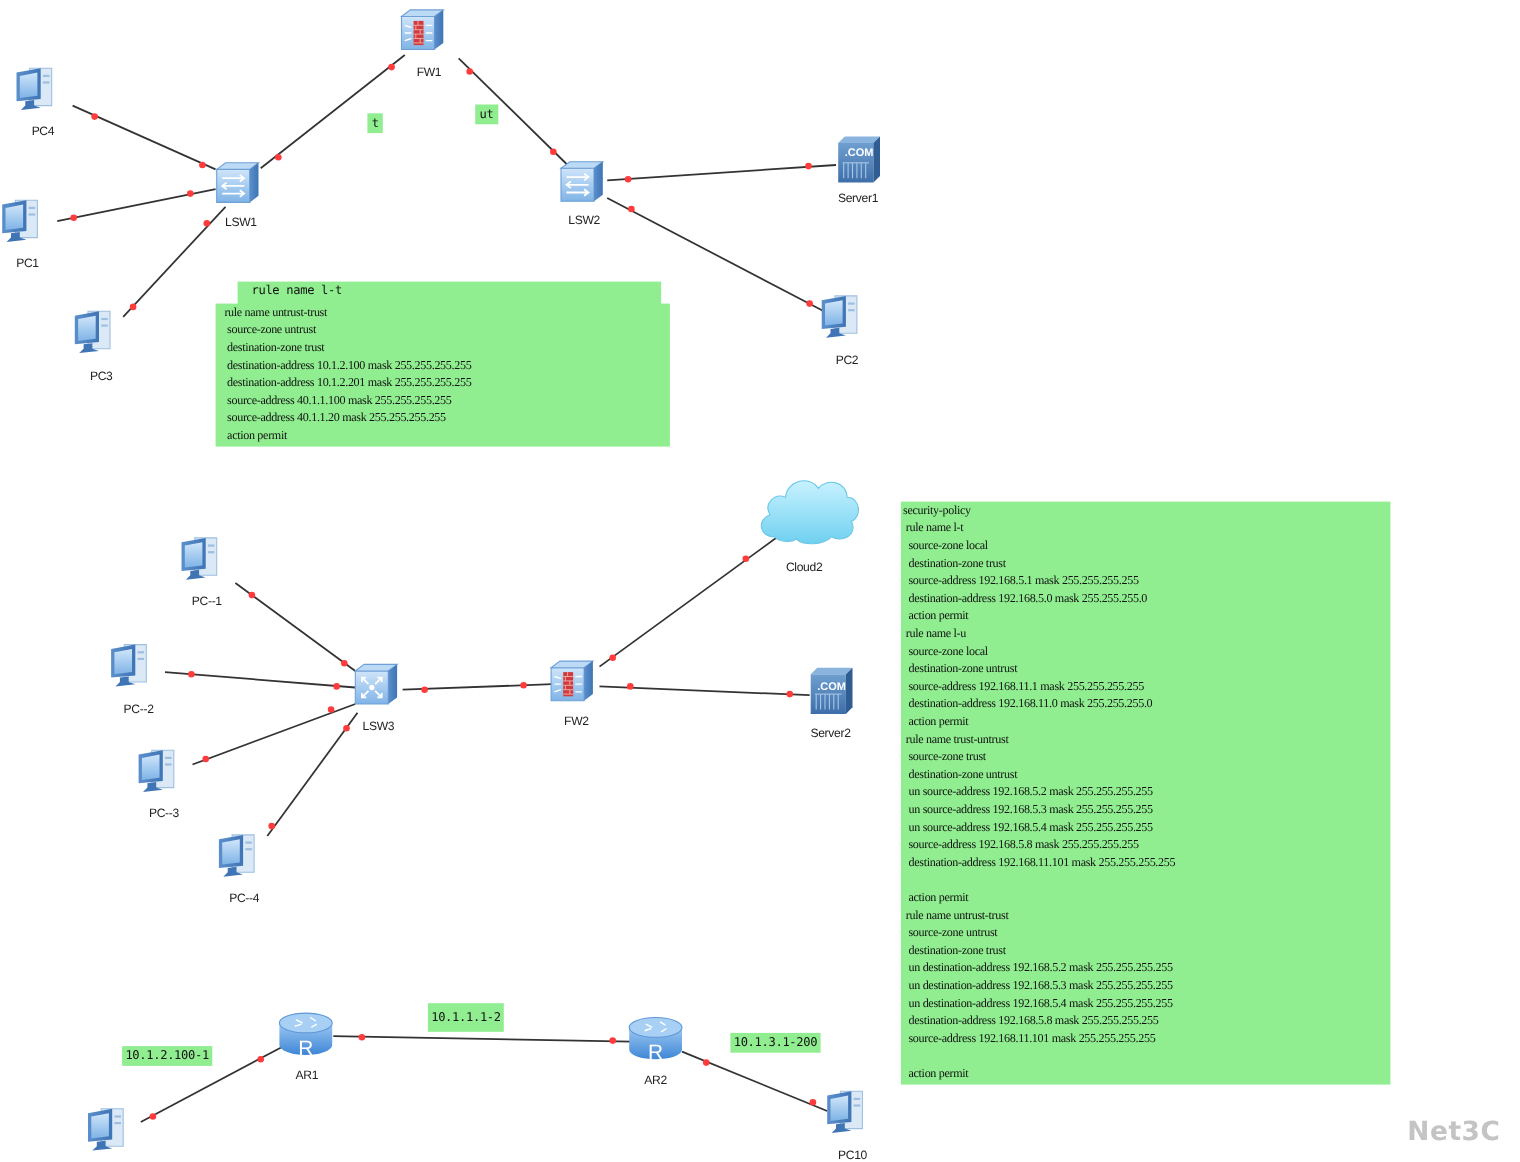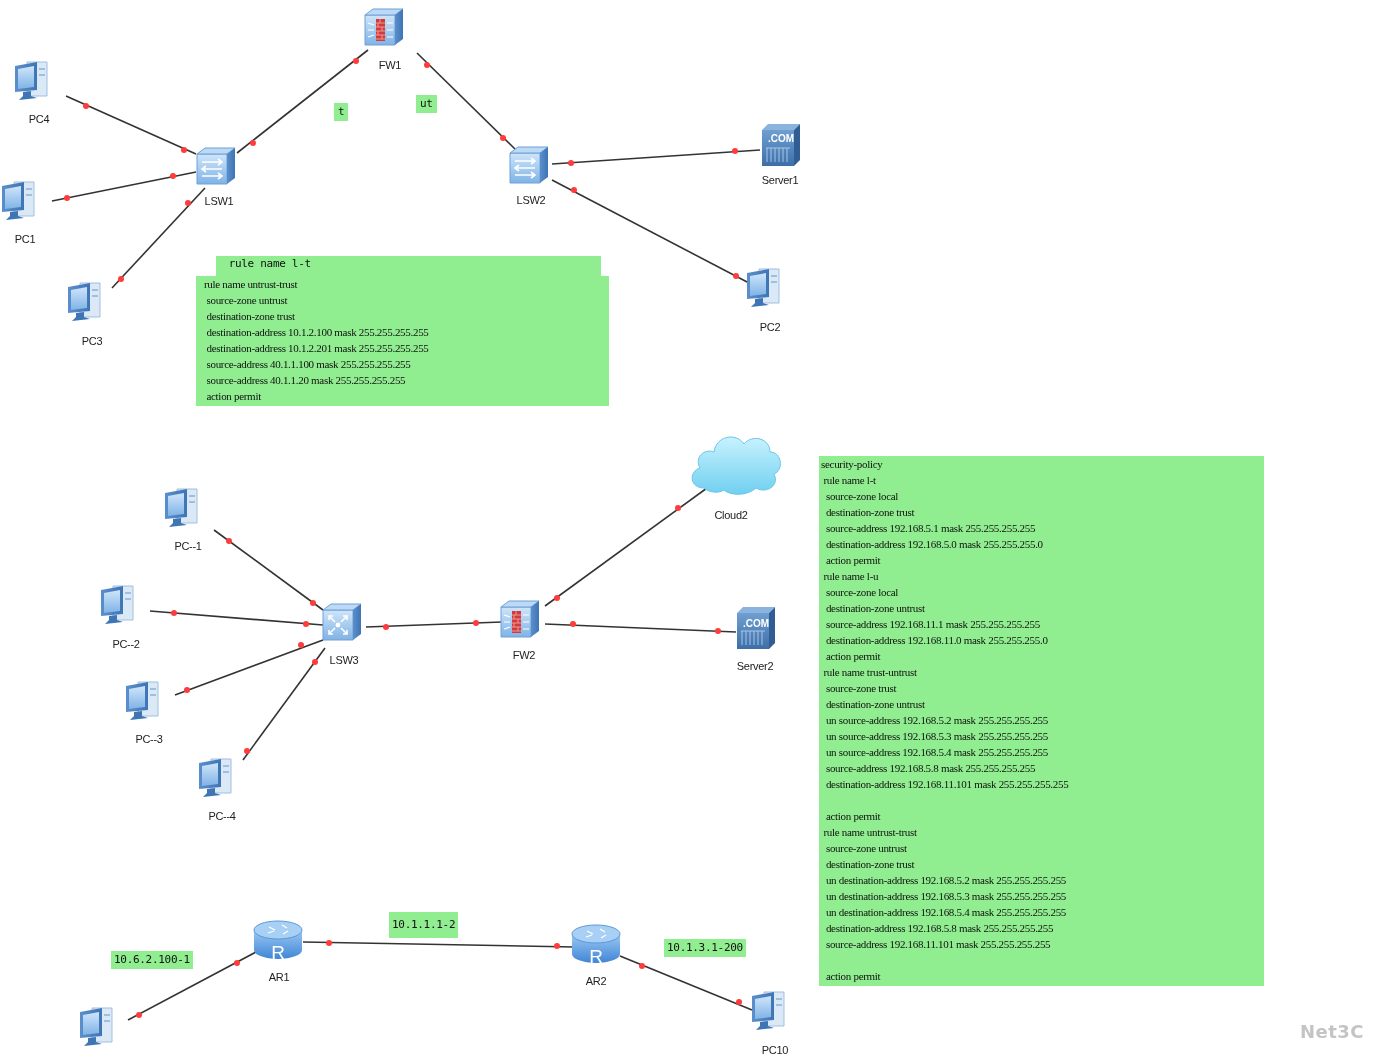--- a/index.html
+++ b/index.html
@@ -1,21 +1,21 @@
 <!DOCTYPE html>
 <html><head>
 <meta charset="utf-8">
 <style>
   html, body { margin: 0; padding: 0; background: #ffffff; }
   body { width: 1382px; height: 1056px; position: relative; overflow: hidden; font-family: "DejaVu Sans", sans-serif; }
   #topo { position: absolute; left: 0; top: 0; }
   .dev-label { font-family: "Liberation Sans", sans-serif; font-size: 11px; fill: #222; text-anchor: middle; letter-spacing: -0.3px; }
   .note { position: absolute; background: #90ee90; font-family: "DejaVu Sans Mono", monospace; font-size: 11px; line-height: 16px; color: #111; white-space: pre; letter-spacing: -0.3px; }
   .note .ln { display: block; font-family: Liberation Serif, serif; }
-  .watermark { position: absolute; right: 18px; bottom: 14px; font-family: "DejaVu Sans", sans-serif; font-size: 18px; color: #c4c4c4; font-weight: bold; letter-spacing: 0.5px; }
+  .watermark { position: absolute; right: 18px; bottom: 14px; font-family: "DejaVu Sans", sans-serif; font-size: 24px; color: #c4c4c4; font-weight: bold; letter-spacing: 0.5px; }
 </style>
 </head>
 <body>
 
 <svg id="topo" width="1382" height="1056" viewBox="0 0 1382 1056">
   <defs>
     <linearGradient id="gBlue" x1="0" y1="0" x2="0" y2="1">
       <stop offset="0" stop-color="#cfe5fa"></stop>
         <stop offset="1" stop-color="#7fb3e6"></stop>
     </linearGradient>
@@ -261,24 +261,24 @@
     <text class="dev-label" x="24" y="63">AR2</text>
   </g>
 
   <g transform="translate(750,990)">
     <use href="#pcIcon"></use>
     <text class="dev-label" x="25" y="64">PC10</text>
   </g>
 </svg>
 
 <div class="note" style="left:334px;top:103px;padding:1px 4px;">t</div>
-<div class="note" style="left:416px;top:95px;padding:1px 4px;">ut</div>
+<div class="note" style="left:432px;top:95px;padding:1px 4px;">ut</div>
 
 <div class="note" style="left:216px;top:256px;width:385px;height:22px;padding-left:0;">  rule name l-t</div>
 <div class="note" id="noteTop" style="left:196px;top:276px;width:413px;padding:0 0 2px 8px;box-sizing:border-box;"><span class="ln">rule name untrust-trust</span><span class="ln"> source-zone untrust</span><span class="ln"> destination-zone trust</span><span class="ln"> destination-address 10.1.2.100 mask 255.255.255.255</span><span class="ln"> destination-address 10.1.2.201 mask 255.255.255.255</span><span class="ln"> source-address 40.1.1.100 mask 255.255.255.255</span><span class="ln"> source-address 40.1.1.20 mask 255.255.255.255</span><span class="ln"> action permit</span></div>
 
 <div class="note" id="noteRight" style="left:819px;top:456px;width:445px;padding:0 0 2px 2px;box-sizing:border-box;"><span class="ln">security-policy</span><span class="ln"> rule name l-t</span><span class="ln">  source-zone local</span><span class="ln">  destination-zone trust</span><span class="ln">  source-address 192.168.5.1 mask 255.255.255.255</span><span class="ln">  destination-address 192.168.5.0 mask 255.255.255.0</span><span class="ln">  action permit</span><span class="ln"> rule name l-u</span><span class="ln">  source-zone local</span><span class="ln">  destination-zone untrust</span><span class="ln">  source-address 192.168.11.1 mask 255.255.255.255</span><span class="ln">  destination-address 192.168.11.0 mask 255.255.255.0</span><span class="ln">  action permit</span><span class="ln"> rule name trust-untrust</span><span class="ln">  source-zone trust</span><span class="ln">  destination-zone untrust</span><span class="ln">  un source-address 192.168.5.2 mask 255.255.255.255</span><span class="ln">  un source-address 192.168.5.3 mask 255.255.255.255</span><span class="ln">  un source-address 192.168.5.4 mask 255.255.255.255</span><span class="ln">  source-address 192.168.5.8 mask 255.255.255.255</span><span class="ln">  destination-address 192.168.11.101 mask 255.255.255.255</span><span class="ln"> </span><span class="ln">  action permit</span><span class="ln"> rule name untrust-trust</span><span class="ln">  source-zone untrust</span><span class="ln">  destination-zone trust</span><span class="ln">  un destination-address 192.168.5.2 mask 255.255.255.255</span><span class="ln">  un destination-address 192.168.5.3 mask 255.255.255.255</span><span class="ln">  un destination-address 192.168.5.4 mask 255.255.255.255</span><span class="ln">  destination-address 192.168.5.8 mask 255.255.255.255</span><span class="ln">  source-address 192.168.11.101 mask 255.255.255.255</span><span class="ln"> </span><span class="ln">  action permit</span></div>
 
-<div class="note" style="left:111px;top:951px;padding:1px 3px;">10.6.2.100-1</div>
+<div class="note" style="left:111px;top:951px;padding:1px 3px;">10.1.2.100-1</div>
 <div class="note" style="left:389px;top:912px;padding:5px 3px;">10.1.1.1-2</div>
 <div class="note" style="left:664px;top:939px;padding:1px 3px;">10.1.3.1-200</div>
 
 <div class="watermark">Net3C</div>
 
 </body></html>

